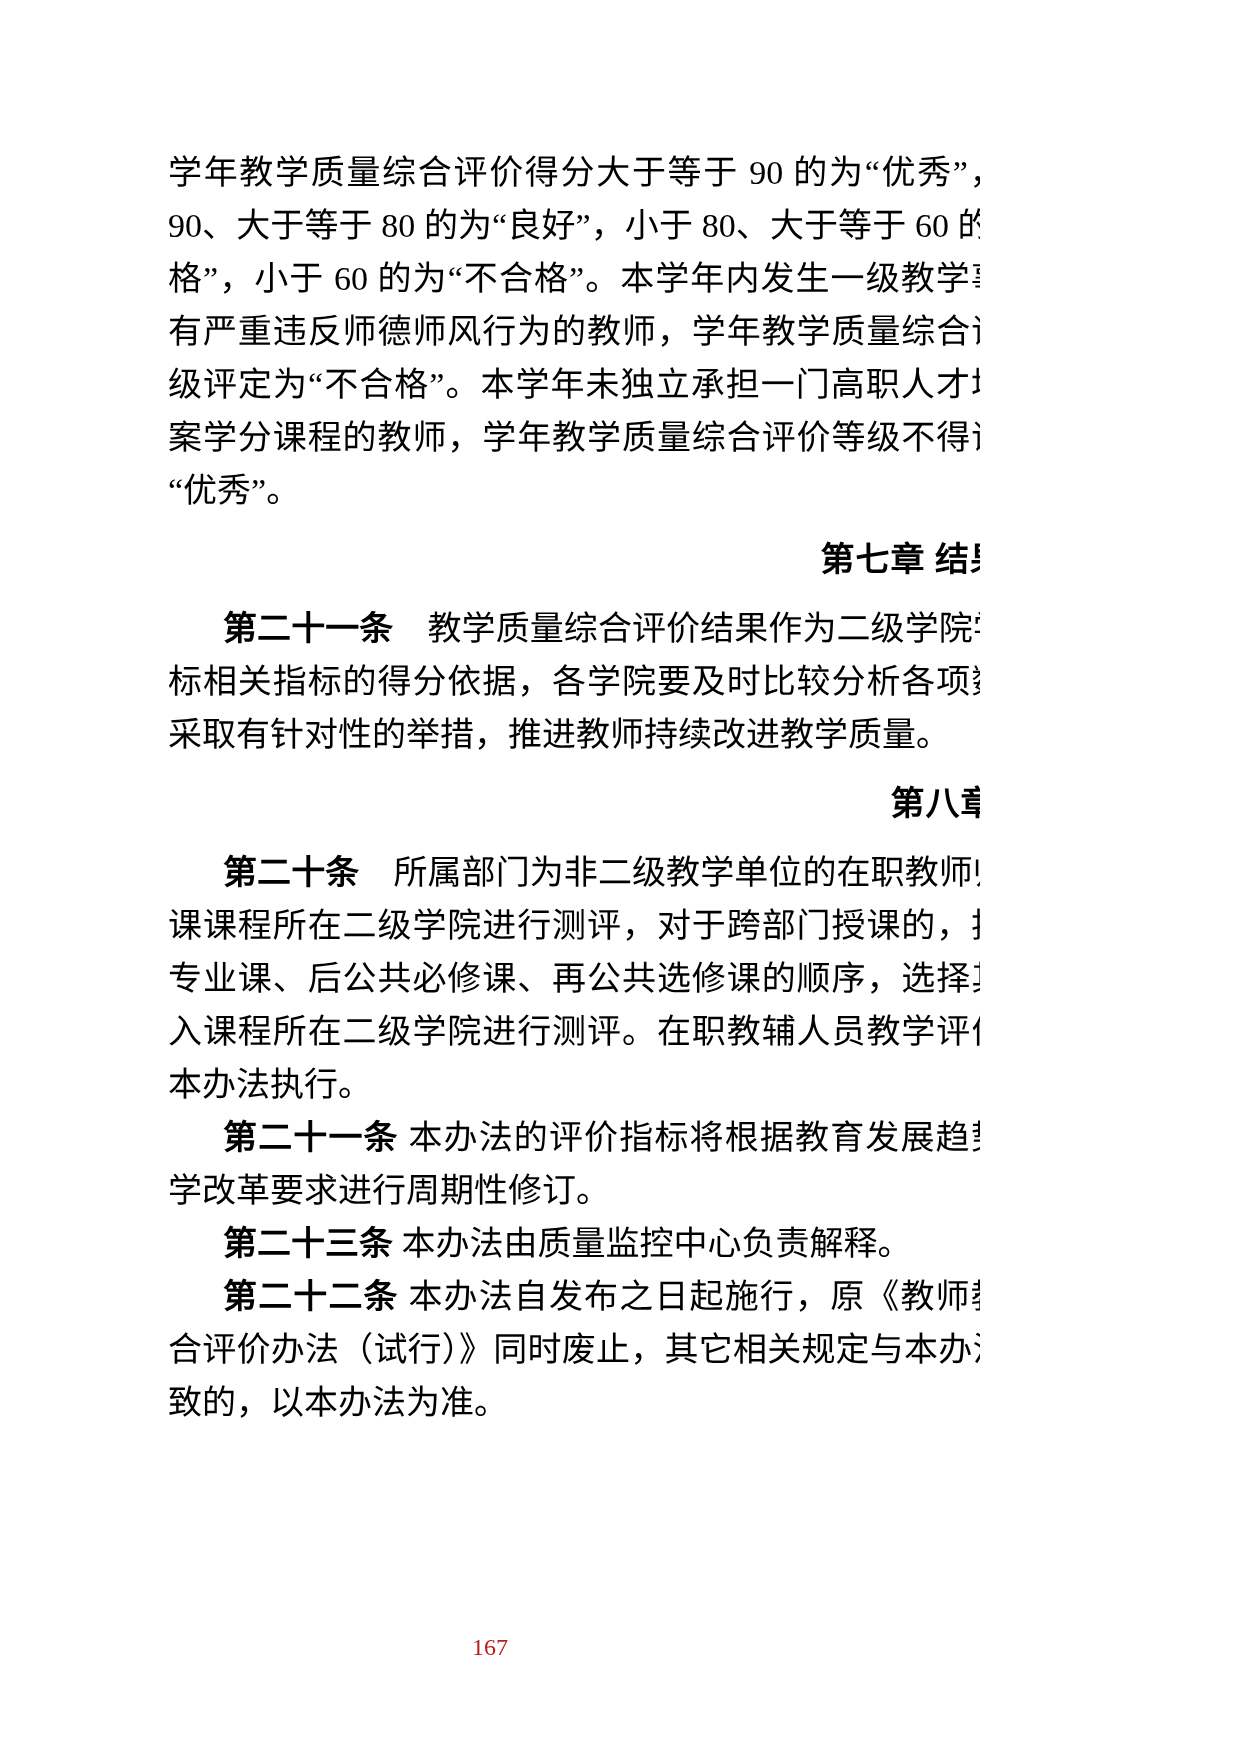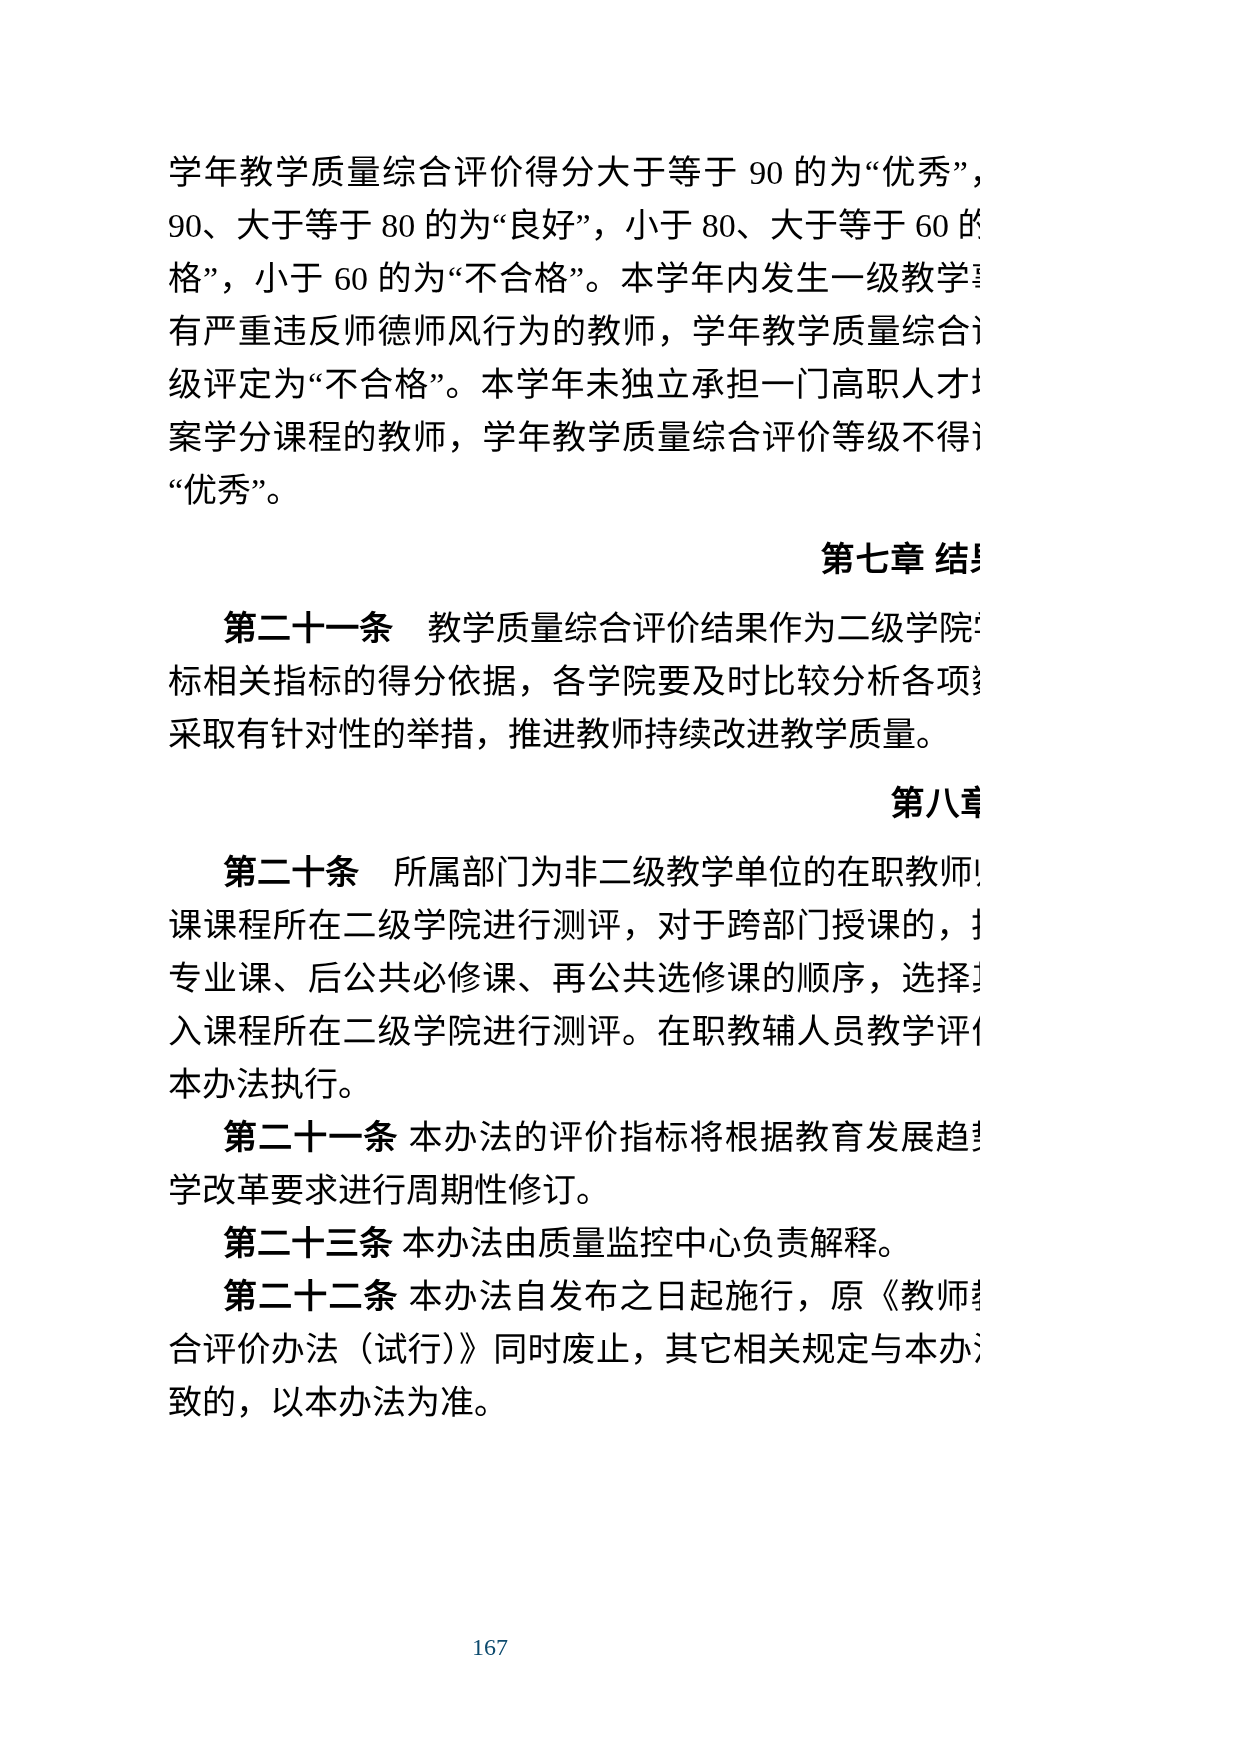--- a/index.html
+++ b/index.html
@@ -44,21 +44,21 @@
   .footer {
     position: absolute;
     left: 0;
     right: 0;
     bottom: 92px;
     text-align: center;
   }
   .pagenum {
     font-family: "Liberation Serif", "DejaVu Serif", serif;
     font-size: 24px;
-    color: #0c4a6e;
+    color: #b91c1c;
   }
 </style>
 </head>
 <body>
 
 <div class="page">
   <div class="content" id="doc-content">
       <p class="para">学年教学质量综合评价得分大于等于 90 的为“优秀”，小于 90、大于等于 80 的为“良好”，小于 80、大于等于 60 的为“合格”，小于 60 的为“不合格”。本学年内发生一级教学事故、有严重违反师德师风行为的教师，学年教学质量综合评价等级评定为“不合格”。本学年未独立承担一门高职人才培养方案学分课程的教师，学年教学质量综合评价等级不得评定为“优秀”。</p>
       <div class="heading">第七章 结果运用</div>
       <p class="para indent"><span class="lead">第二十一条</span>　教学质量综合评价结果作为二级学院学年目标相关指标的得分依据，各学院要及时比较分析各项数据，采取有针对性的举措，推进教师持续改进教学质量。</p>

